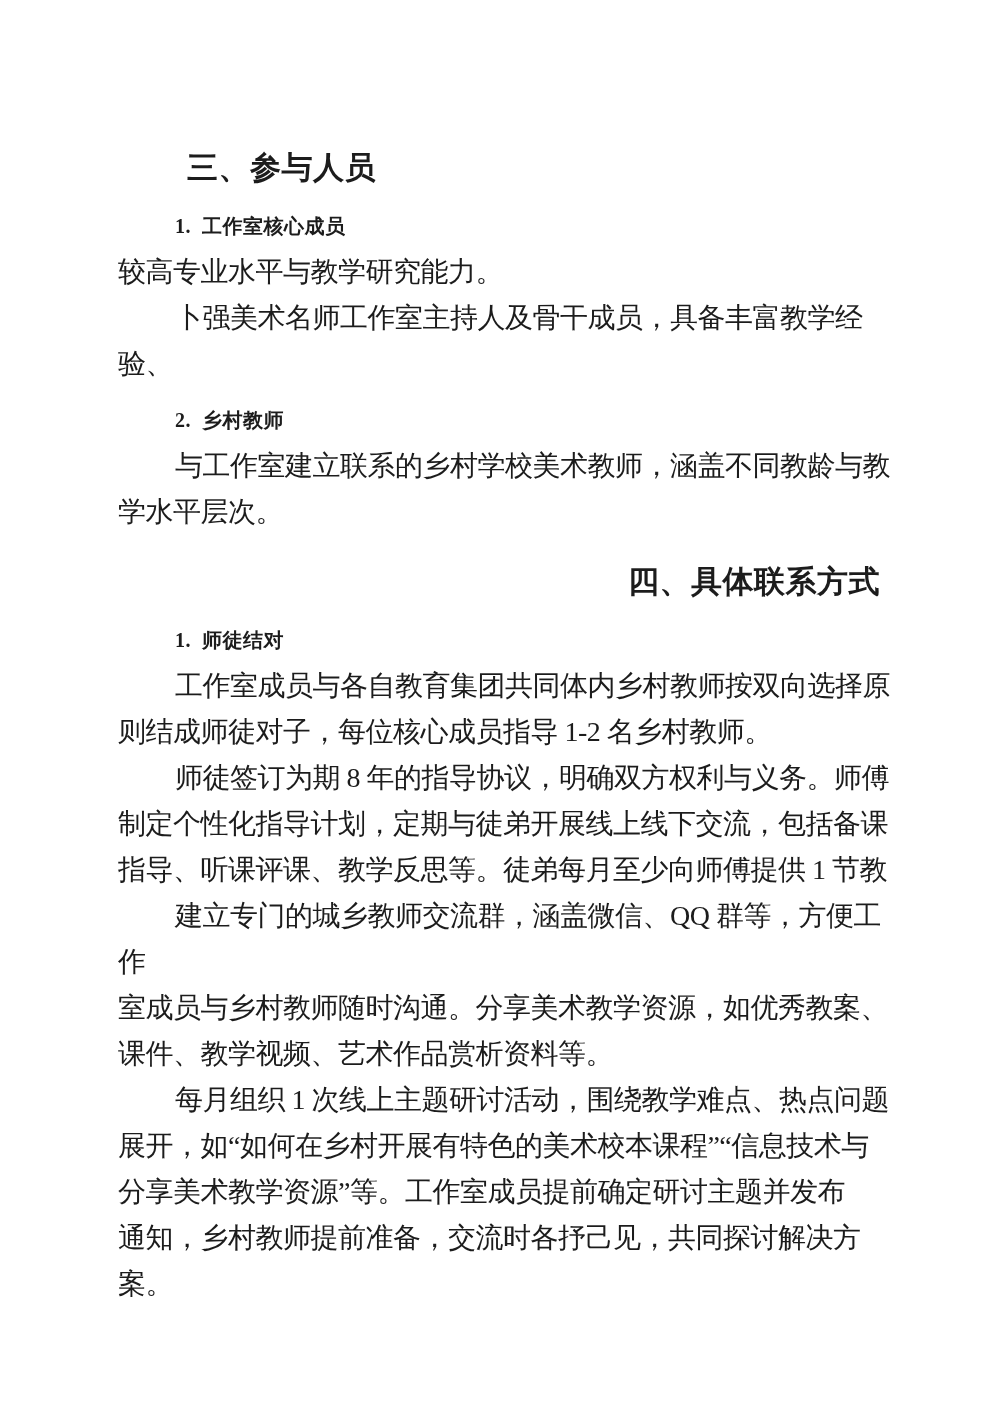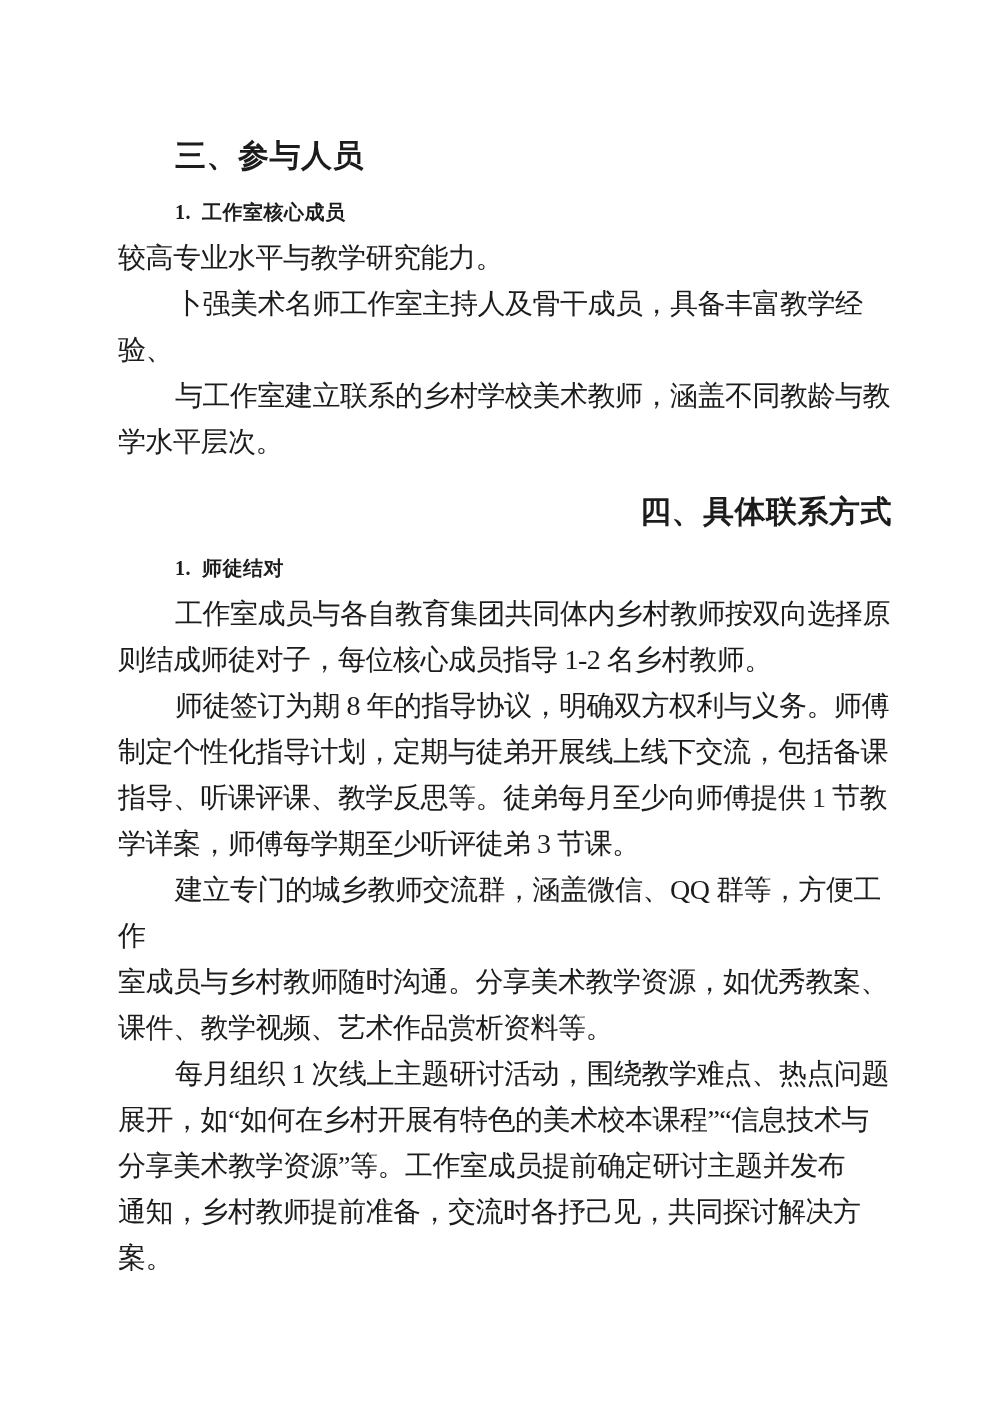--- a/index.html
+++ b/index.html
@@ -16,21 +16,21 @@
     color: #1c1c1c;
     box-sizing: border-box;
     padding: 133px 108px 0 118px;
     overflow: hidden;
   }
   .h-major {
     font-family: "Liberation Sans", "DejaVu Sans", sans-serif;
     font-weight: 700;
     font-size: 31px;
     line-height: 46px;
-    margin: 0;
+    margin: 12px;
     padding-left: 57px;
     white-space: pre-wrap;
     letter-spacing: 0.5px;
   }
   .h-major.later {
     margin-top: 24px;
     text-align: right;
   }
   .h-sub {
     font-family: "Liberation Serif", "DejaVu Serif", serif;
@@ -59,32 +59,32 @@
 <body>
 
 <div class="page">
 
   <h2 class="h-major">三、参与人员</h2>
 
   <h3 class="h-sub">1.  工作室核心成员</h3>
   <p class="line">较高专业水平与教学研究能力。</p>
   <p class="line first">卜强美术名师工作室主持人及骨干成员，具备丰富教学经验、</p>
 
+  <h3 class="h-sub">2.  乡村教师</h3>
   <p class="line first">与工作室建立联系的乡村学校美术教师，涵盖不同教龄与教</p>
   <p class="line">学水平层次。</p>
 
   <h2 class="h-major later">四、具体联系方式</h2>
 
   <h3 class="h-sub">1.  师徒结对</h3>
   <p class="line first">工作室成员与各自教育集团共同体内乡村教师按双向选择原</p>
   <p class="line">则结成师徒对子，每位核心成员指导 1-2 名乡村教师。</p>
   <p class="line first">师徒签订为期 8 年的指导协议，明确双方权利与义务。师傅</p>
   <p class="line">制定个性化指导计划，定期与徒弟开展线上线下交流，包括备课</p>
   <p class="line">指导、听课评课、教学反思等。徒弟每月至少向师傅提供 1 节教</p>
-  <p class="line">学详案，师傅每学期至少听评徒弟 3 节课。</p>
 
   <p class="line first">建立专门的城乡教师交流群，涵盖微信、QQ 群等，方便工作</p>
   <p class="line">室成员与乡村教师随时沟通。分享美术教学资源，如优秀教案、</p>
   <p class="line">课件、教学视频、艺术作品赏析资料等。</p>
   <p class="line first">每月组织 1 次线上主题研讨活动，围绕教学难点、热点问题</p>
   <p class="line">展开，如“如何在乡村开展有特色的美术校本课程”“信息技术与</p>
   <p class="line">分享美术教学资源”等。工作室成员提前确定研讨主题并发布</p>
   <p class="line">通知，乡村教师提前准备，交流时各抒己见，共同探讨解决方案。</p>
 
 </div>

